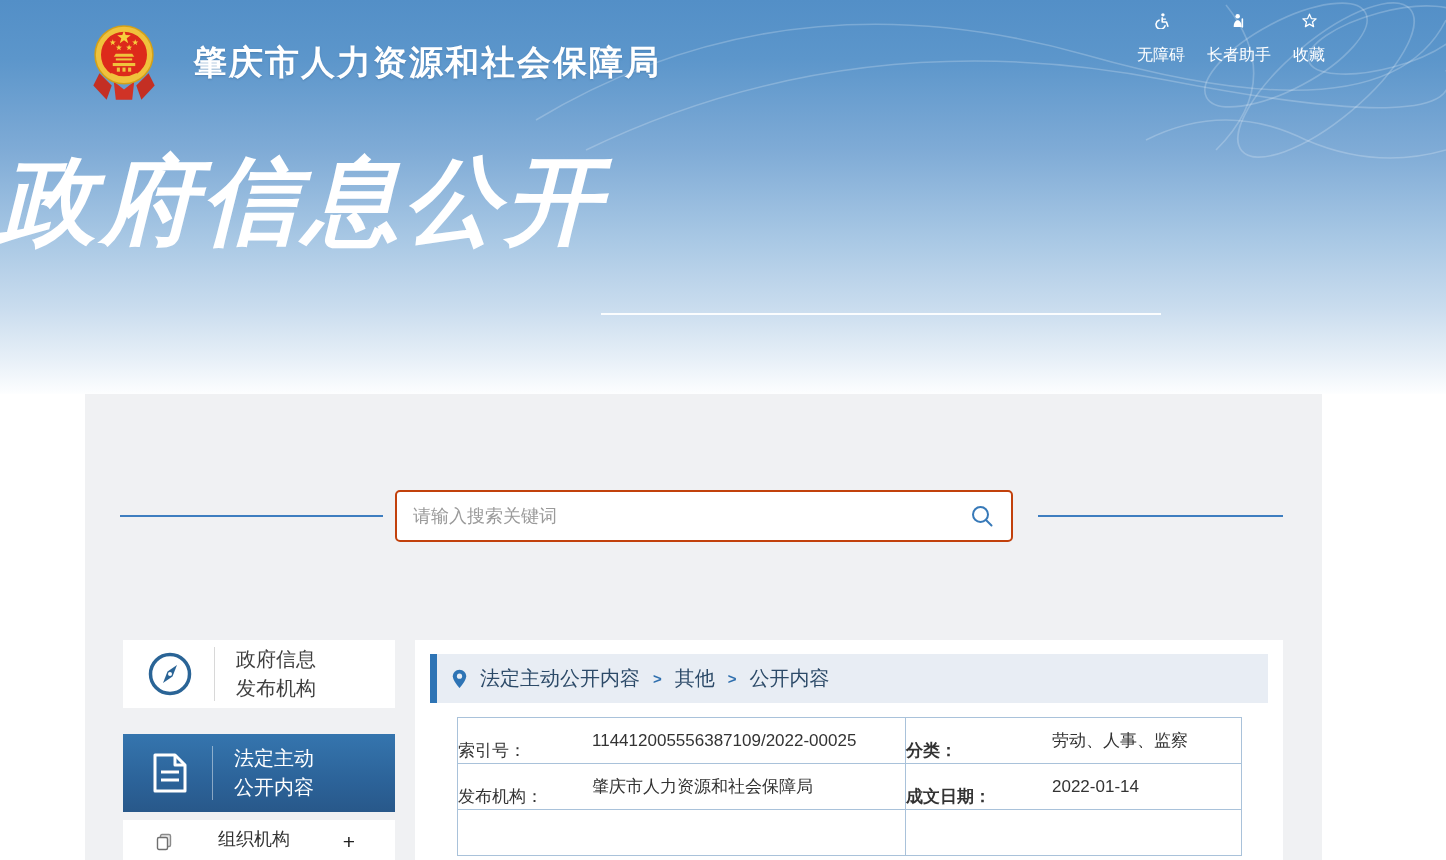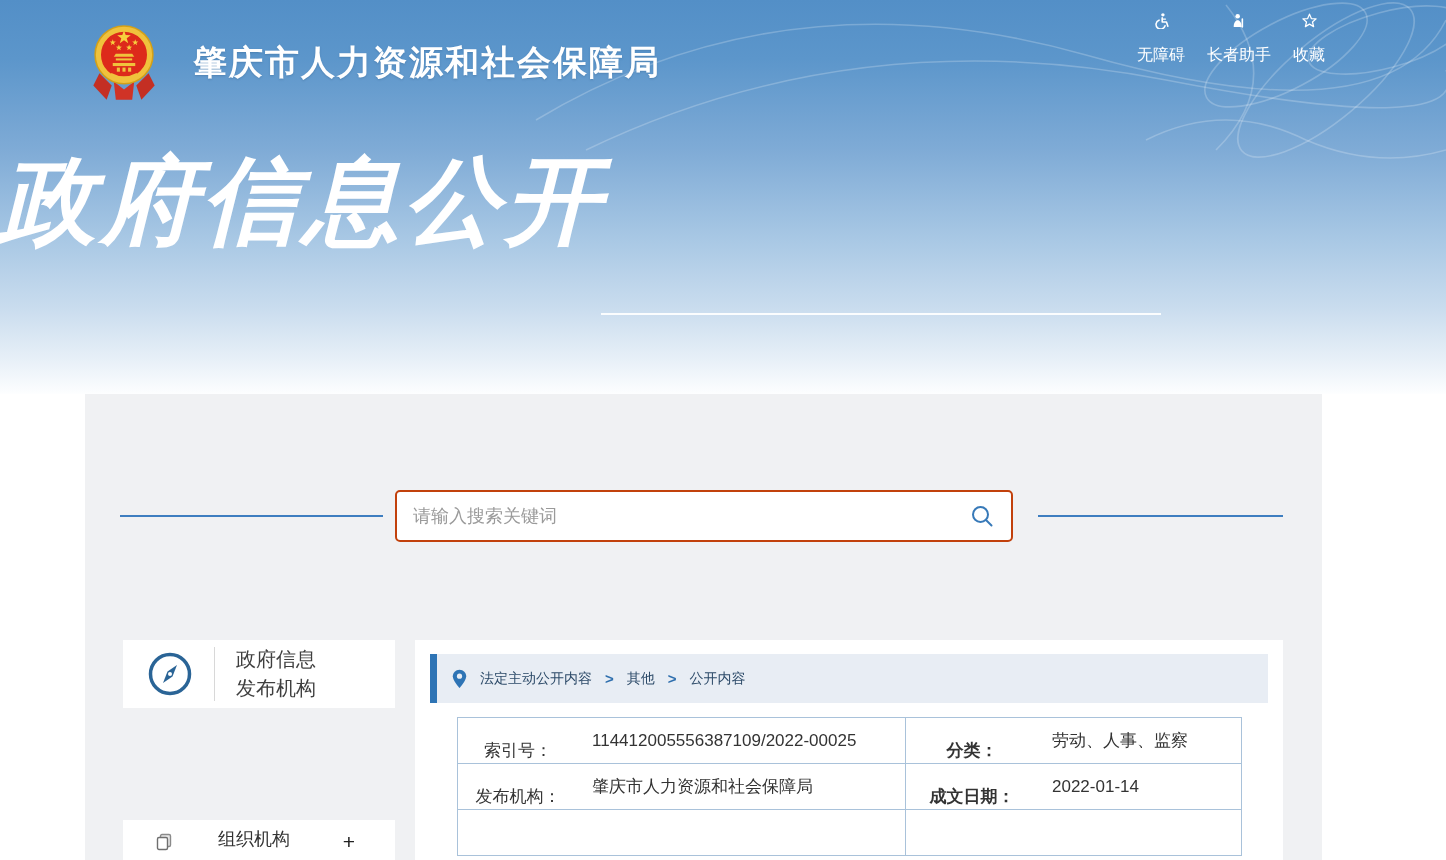--- a/index.html
+++ b/index.html
@@ -86,33 +86,33 @@
   }
   .breadcrumb {
     position:absolute; top:14px; left:15px; width:838px; height:49px;
     background:#e8edf4; display:flex; align-items:center; padding-left:22px;
   }
   .breadcrumb::before {
     content:""; position:absolute; left:0; top:0; width:7px; height:49px;
     background:#2e74b5;
   }
   .crumb-pin { margin-right:13px; display:flex; }
-  .crumb-item { font-size:14px; color:#2c4a68; cursor:pointer; white-space:nowrap; }
+  .crumb-item { font-size:20px; color:#2c4a68; cursor:pointer; white-space:nowrap; }
   .crumb-sep { margin:0 13px; color:#2f6fae; font-size:15px; font-weight:bold; }
 
   .detail-table {
     position:absolute; top:77px; left:42px; width:784px;
     border-collapse:collapse; table-layout:fixed;
   }
   .detail-table td {
     border:1px solid #a9c2da; height:46px; background:#fff;
     font-size:17px; color:#333; padding:0; vertical-align:middle;
   }
   .cell { display:flex; align-items:center; }
-  .lbl { width:120px; text-align:center; flex:0 0 auto;margin-top:20px; }
+  .lbl { width:120px; text-align:left; flex:0 0 auto;margin-top:20px; }
   .lbl.wide { width:132px;font-weight:bold; }
   .val { margin-left:14px; white-space:nowrap; }
 </style>
 </head>
 <body>
 
 <div class="page">
 
   <div class="banner">
 
@@ -209,20 +209,35 @@
           <circle cx="23" cy="23" r="2" fill="#fff"></circle>
         </svg>
       </span>
       <span class="side-div"></span>
       <span class="side-label">
         <span style="display:block">政府信息</span>
         <span style="display:block">发布机构</span>
       </span>
     </div>
 
+    <div class="side-card c2">
+      <span class="side-icon">
+        <svg width="44" height="46" viewBox="0 0 44 46">
+          <path d="M8,5 L28,5 L38,15 L38,41 L8,41 Z" fill="none" stroke="#fff" stroke-width="3" stroke-linejoin="round"></path>
+          <path d="M28,5 L28,15 L38,15" fill="none" stroke="#fff" stroke-width="3" stroke-linejoin="round"></path>
+          <line x1="14" y1="22" x2="32" y2="22" stroke="#fff" stroke-width="3"></line>
+          <line x1="14" y1="30" x2="32" y2="30" stroke="#fff" stroke-width="3"></line>
+        </svg>
+      </span>
+      <span class="side-div"></span>
+      <span class="side-label">
+        <span style="display:block">法定主动</span>
+        <span style="display:block">公开内容</span>
+      </span>
+    </div>
 
     <div class="side-card c3">
       <div class="sub-row">
         <svg width="17" height="18" viewBox="0 0 17 18">
           <rect x="4.5" y="1.5" width="10" height="12" rx="1.5" fill="#e8e8e8" stroke="#8a8a8a" stroke-width="1.4"></rect>
           <rect x="1.5" y="4.5" width="10" height="12" rx="1.5" fill="#fff" stroke="#6f6f6f" stroke-width="1.4"></rect>
         </svg>
         <span class="sub-label">组织机构</span>
         <span class="sub-plus">+</span>
       </div>

